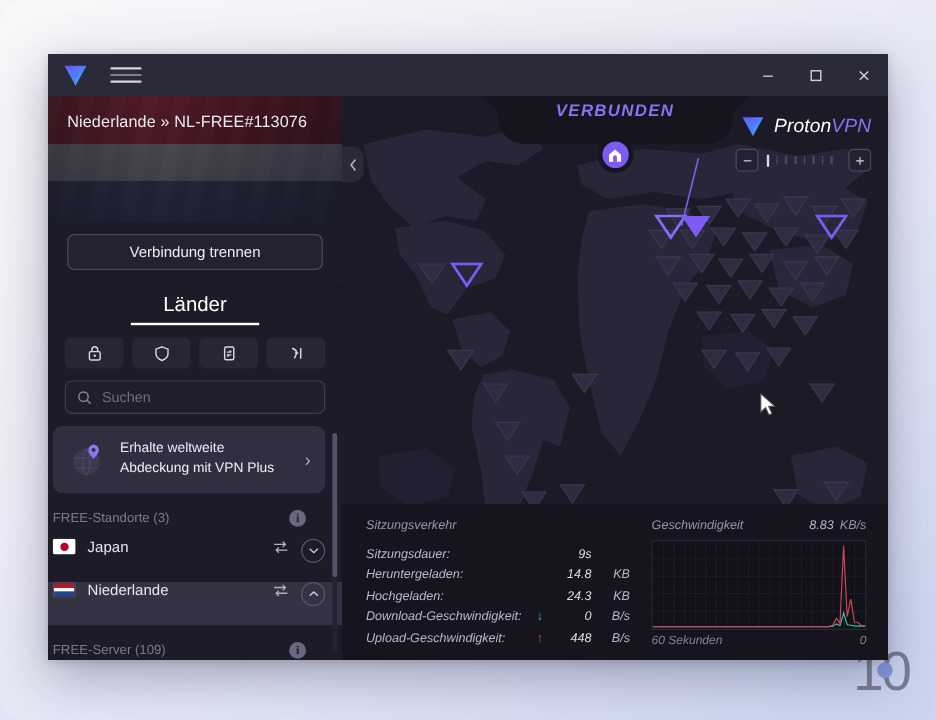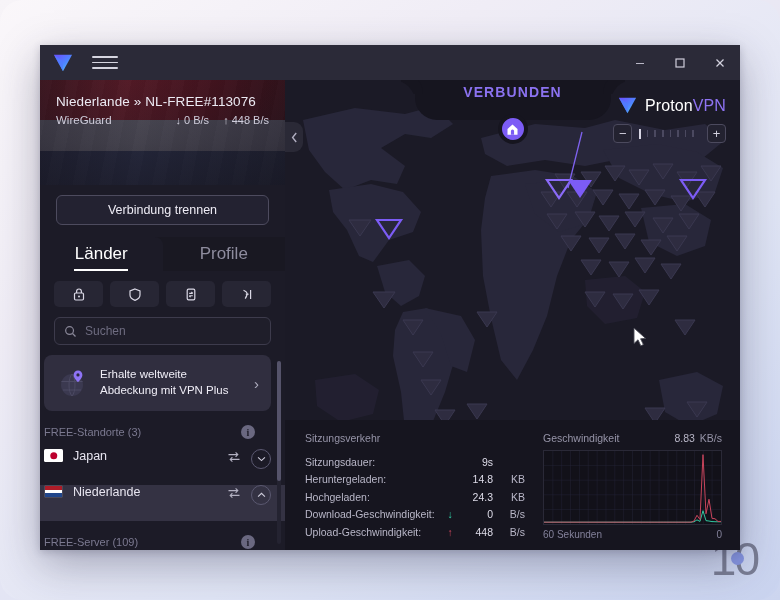--- a/index.html
+++ b/index.html
@@ -156,21 +156,21 @@
     display:flex; align-items:center; justify-content:center; color:#cfcddc; cursor:pointer;
   }
   .scrollbar-track {
     position:absolute; right:4px; top:6px; bottom:6px; width:4px; border-radius:2px; background:#242331;
   }
   .scrollbar-thumb {
     position:absolute; right:4px; top:6px; width:4px; height:120px; border-radius:2px; background:#55536a;
   }
 
   
-  .mapwrap { flex:1; position:relative; background:#4c1d95; min-width:0; overflow:hidden; }
+  .mapwrap { flex:1; position:relative; background:#4c1d95; min-width:0; overflow:hidden;font-style:italic; }
   .map-canvas { position:absolute; inset:0; background:#1b1a26; }
   .notch {
     position:absolute; left:50%; top:0; transform:translateX(-50%);
     width:196px; height:40px; background:#16151f;
     border-radius:0 0 22px 22px; z-index:6;
     display:flex; align-items:flex-start; justify-content:center;
   }
   .notch::before, .notch::after {
     content:""; position:absolute; top:0; width:22px; height:22px; background:transparent;
   }
@@ -287,39 +287,29 @@
       <div class="conn-header">
         <div class="flag-bg">
           <div class="nl-red"></div>
             <div class="nl-white"></div>
             <div class="nl-blue"></div>
           <div class="wave"></div>
             <div class="scrim"></div>
         </div>
         <div class="conn-inner">
           <div class="conn-title">Niederlande » NL-FREE#113076</div>
-          <div class="conn-line">
-            <span class="proto">WireGuard</span>
-            <span class="spd">
-              <span><i>↓</i>
-                    <b style="font-weight:normal">0 B/s</b></span>
-              <span><i>↑</i>
-                    <b style="font-weight:normal">448 B/s</b></span>
-            </span>
-          </div>
         </div>
       </div>
 
       <div class="disconnect-wrap">
         <button class="btn-disconnect">Verbindung trennen</button>
       </div>
 
       <div class="tabs">
         <div class="tab active">Länder</div>
-        <div class="tab">Profile</div>
       </div>
 
       <div class="filters">
         <div class="filter-btn">
           <svg width="14" height="15" viewBox="0 0 14 15">
             <rect x="2.5" y="6" width="9" height="7" rx="1.2" fill="none" stroke="#dad8e5" stroke-width="1.2"></rect>
             <path d="M4.6 6 V4.4 a2.4 2.4 0 0 1 4.8 0 V6" fill="none" stroke="#dad8e5" stroke-width="1.2"></path>
             <circle cx="7" cy="9.4" r="1" fill="#dad8e5"></circle>
             </svg>
         </div>

